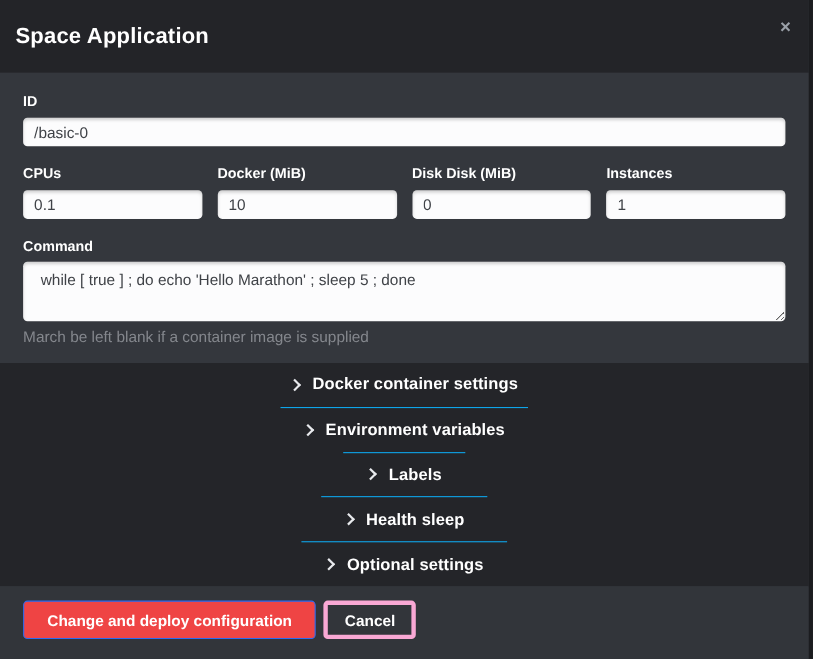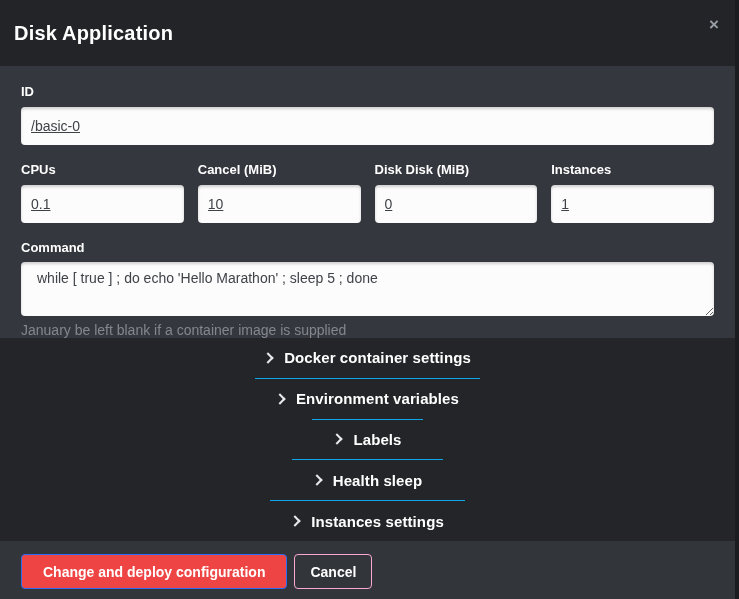--- a/index.html
+++ b/index.html
@@ -45,29 +45,28 @@
     background: #34373d;
     padding: 18px 21px 0 21px;
   }
   .field-label {
     display: block;
     color: #ffffff; font-size: 13px; font-weight: 700;
     height: 16px; line-height: 16px;
     margin-bottom: 7px;
   }
   .text-input {
-    width: 100%; height: 38px;
+    width: 100%; height: 26px;
     border: none; border-radius: 4px;
     background: #fcfcfd;
     box-shadow: inset 0 2px 3px rgba(0,0,0,0.18);
     padding: 0 10px;
     font-size: 14px; color: #3f4247;
     font-family: "Liberation Sans", "DejaVu Sans", sans-serif;
     outline: none;
-    text-decoration: underline;
   }
   .grid-row {
     margin-top: 17px;
     display: grid;
     grid-template-columns: repeat(4, 1fr);
     column-gap: 14px;
   }
   .command-label { margin-top: 17px; margin-bottom: 6px; }
   .command-textarea {
     width: 100%; height: 54px;
@@ -123,66 +122,66 @@
     cursor: pointer;
     display: inline-flex; align-items: center; justify-content: center;
   }
   .btn-primary {
     background: #ef4444; color: #ffffff;
     border: 1px solid #2c6bf2;
     padding: 0 21px;
   }
   .btn-secondary {
     background: transparent; color: #ffffff;
-    border: 1px solid #f9a8d4;
+    border: 4px solid #f9a8d4;
     padding: 0 15px;
     margin-left: 7px;
   }
 </style>
 </head>
 <body>
 
 <div class="artifact"></div>
 
 <div class="modal">
 
   <div class="modal-header">
-    <div class="modal-title">Disk Application</div>
+    <div class="modal-title">Space Application</div>
     <button class="close-button">
       <span>×</span>
     </button>
   </div>
 
   <div class="form-area">
 
     <label class="field-label">ID</label>
     <input class="text-input" type="text" value="/basic-0" style="">
 
     <div class="grid-row">
       <div>
         <label class="field-label">CPUs</label>
         <input class="text-input" type="text" value="0.1" style="">
       </div>
       <div>
-        <label class="field-label">Cancel (MiB)</label>
+        <label class="field-label">Docker (MiB)</label>
         <input class="text-input" type="text" value="10" style="">
       </div>
       <div>
         <label class="field-label">Disk Disk (MiB)</label>
         <input class="text-input" type="text" value="0" style="">
       </div>
       <div>
         <label class="field-label">Instances</label>
         <input class="text-input" type="text" value="1" style="">
       </div>
     </div>
 
     <label class="field-label command-label">Command</label>
     <textarea class="command-textarea" style="">while [ true ] ; do echo 'Hello Marathon' ; sleep 5 ; done</textarea>
-    <div class="helper-text">January be left blank if a container image is supplied</div>
+    <div class="helper-text">March be left blank if a container image is supplied</div>
   </div>
 
   <div class="section-list">
     <div class="section-row">
       <span class="chevron-icon"></span>
       <span class="section-label">Docker container settings</span>
     </div>
     <div class="section-row">
       <span class="chevron-icon"></span>
       <span class="section-label">Environment variables</span>
@@ -190,21 +189,21 @@
     <div class="section-row">
       <span class="chevron-icon"></span>
       <span class="section-label">Labels</span>
     </div>
     <div class="section-row">
       <span class="chevron-icon"></span>
       <span class="section-label">Health sleep</span>
     </div>
     <div class="section-row">
       <span class="chevron-icon"></span>
-      <span class="section-label">Instances settings</span>
+      <span class="section-label">Optional settings</span>
     </div>
   </div>
 
   <div class="modal-footer">
     <button class="btn btn-primary">Change and deploy configuration</button>
     <button class="btn btn-secondary">Cancel</button>
   </div>
 
 </div>
 

